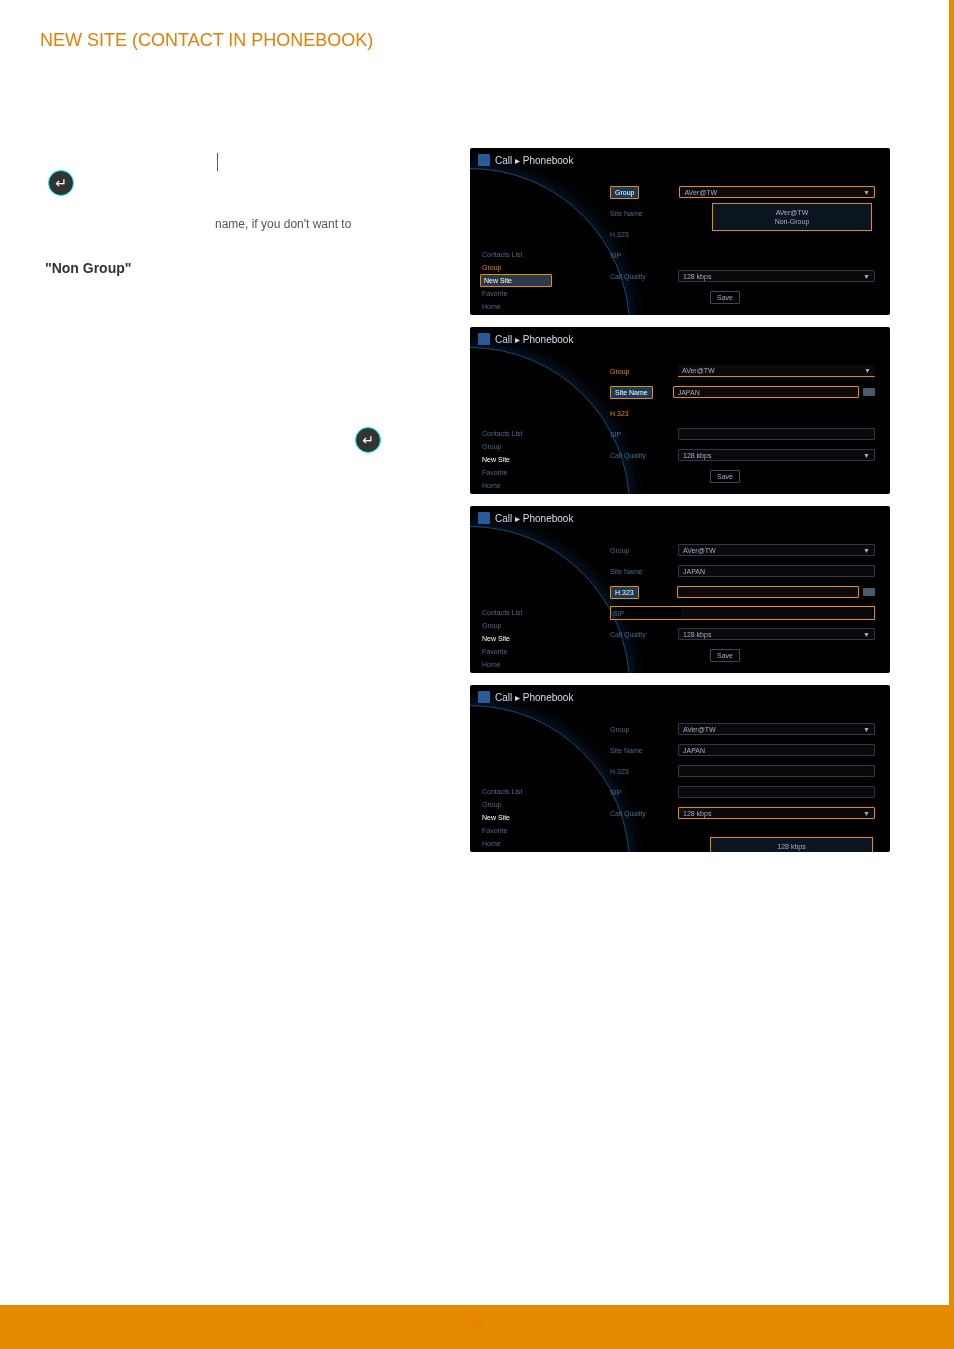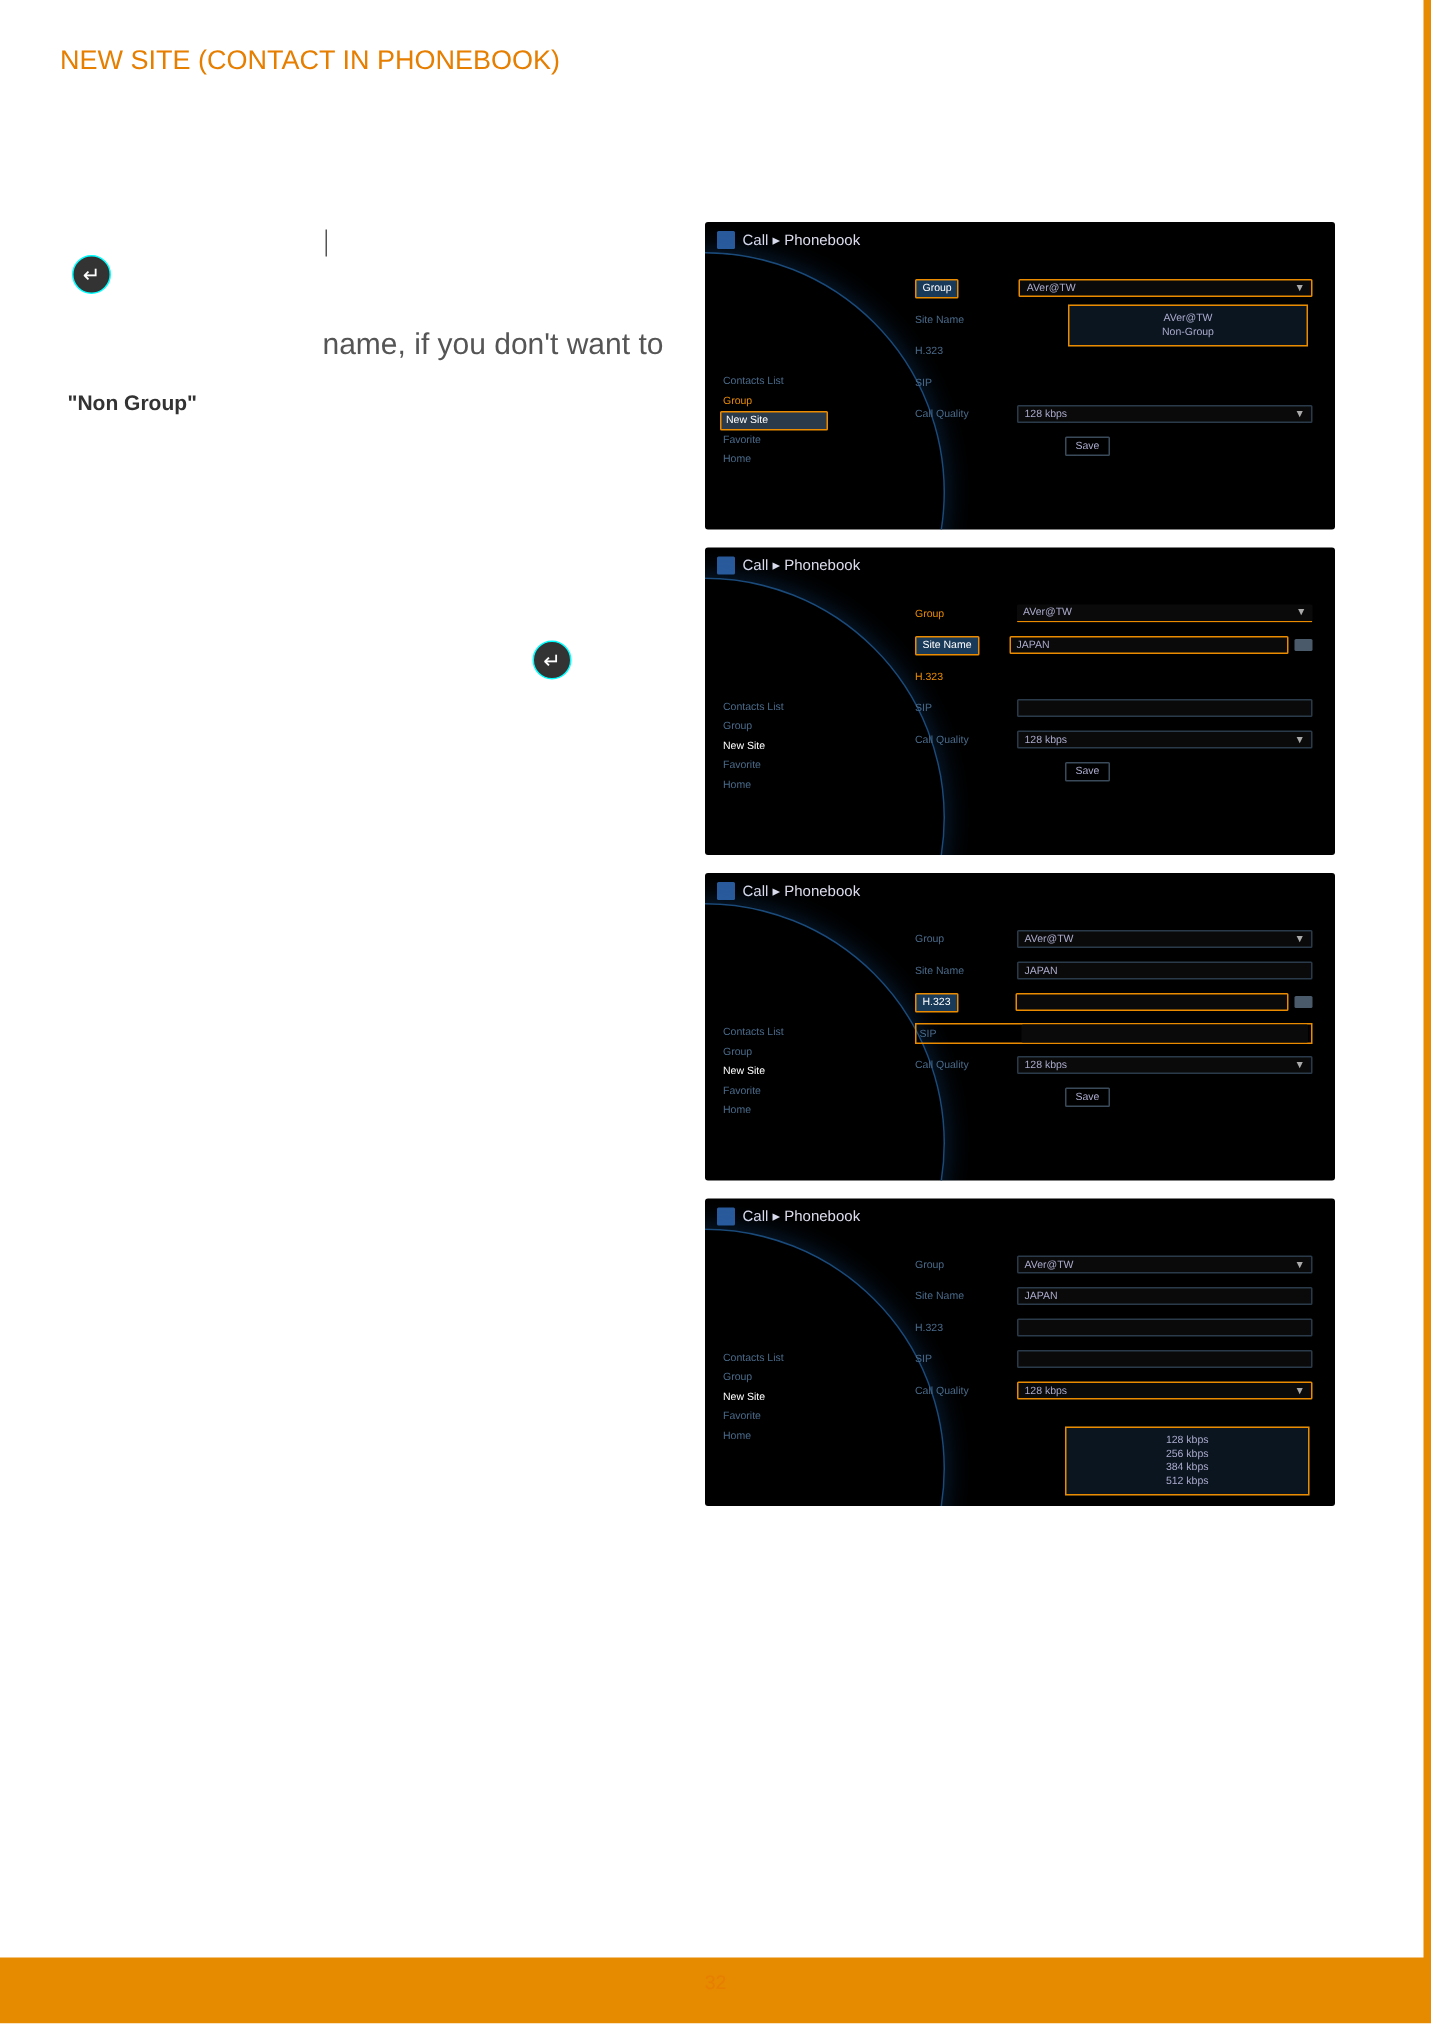--- a/index.html
+++ b/index.html
@@ -27,21 +27,21 @@
     border: 1px solid #0ff;
     border-radius: 50%;
     color: #fff;
     font-size: 14px;
     position: absolute;
   }
   .icon1 { top: 170px; left: 48px; }
   .icon2 { top: 427px; left: 355px; }
   .body-text {
     color: #555;
-    font-size: 20px;
+    font-size: 12px;
     line-height: 1.5;
   }
   .body-text-pos {
     position: absolute;
     top: 215px;
     left: 215px;
     width: 250px;
   }
   .non-group {
     position: absolute;
@@ -56,21 +56,21 @@
     top: 153px;
     left: 217px;
     width: 1px;
     height: 18px;
     background: #555;
   }
 
   
   .screenshot {
     width: 420px;
-    height: 205px;
+    height: 167px;
     background: #000;
     position: relative;
     margin-bottom: 12px;
     overflow: hidden;
     border-radius: 2px;
   }
   .ss-header {
     display: flex;
     align-items: center;
     padding: 6px 8px;

